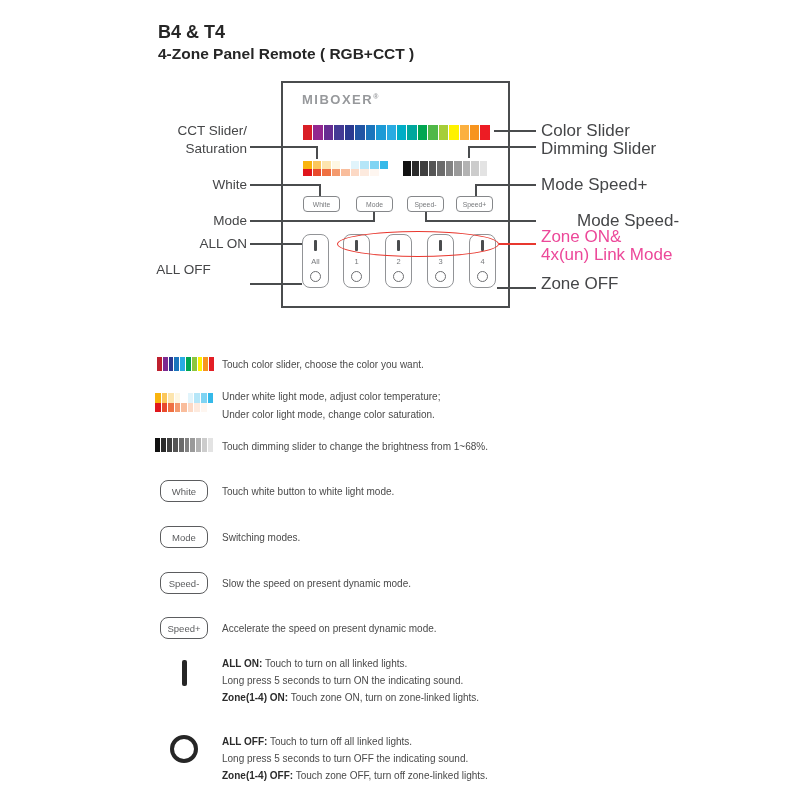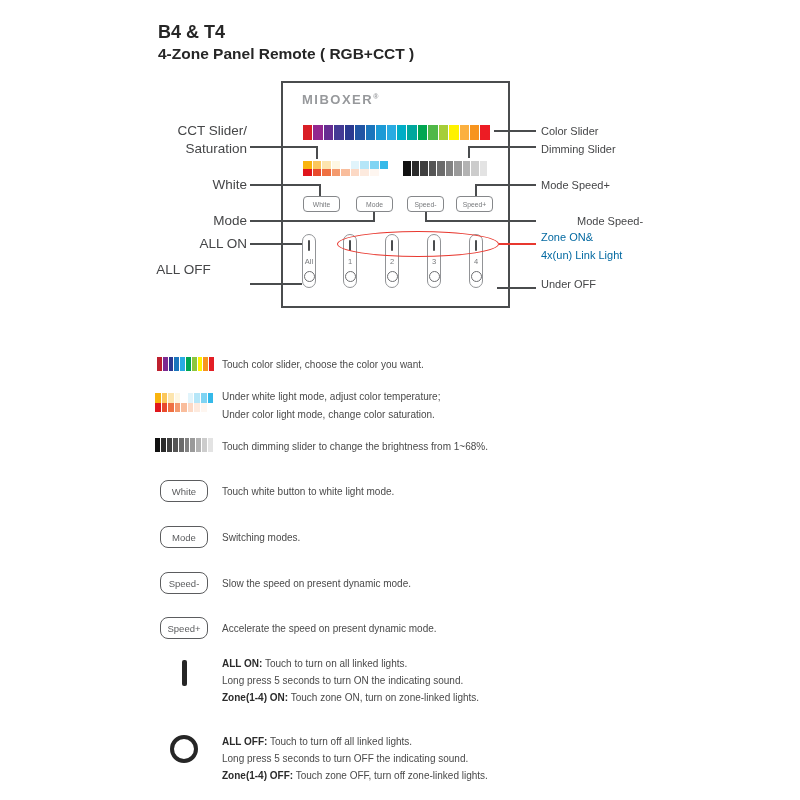--- a/index.html
+++ b/index.html
@@ -19,38 +19,38 @@
   .slider { position:absolute; display:flex; gap:1px; background:#fff; }
   .slider .seg { flex:1 1 auto; }
   #color-slider { left:303px; top:125px; width:187px; height:15px; }
   #cct-top    { left:303px; top:161px; width:85px; height:8px; }
   #cct-bottom { left:303px; top:169px; width:85px; height:7px; }
   #dim-slider { left:403px; top:161px; width:84px; height:15px; }
 
   .pbtn { position:absolute; top:196px; width:37px; height:16px; border:1px solid #85878a; border-radius:4px;
           font-size:6.8px; color:#77797c; display:flex; align-items:center; justify-content:center; background:#fff; }
 
-  .zone { position:absolute; top:234px; width:14px; height:54px; border:1.5px solid #929497; border-radius:8px;
+  .zone { position:absolute; top:234px; width:27px; height:54px; border:1.5px solid #929497; border-radius:8px;
           background:#fff; display:flex; flex-direction:column; align-items:center; justify-content:space-between; padding:5px 0 5px 0; }
   .zone .ibar { width:2.5px; height:11px; background:#4a4c4e; border-radius:1px; }
   .zone .zlabel { font-size:7.5px; color:#77797c; }
   .zone .ocirc { width:11px; height:11px; border:1.5px solid #6d6e71; border-radius:50%; }
 
   .ellipse-red { position:absolute; left:337px; top:231px; width:162px; height:26px; border:1.7px solid #e8382f; border-radius:50%; background:transparent; }
 
   
   .hline, .vline { position:absolute; background:#4a4c4e; }
   .hline { height:1.5px; }
   .vline { width:1.5px; }
   .red-line { background:#e8382f; }
 
   
   .lbl-left  { position:absolute; left:120px; width:127px; text-align:right; font-size:13.5px; color:#454648; line-height:18px; }
-  .lbl-right { position:absolute; left:541px; font-size:11px; color:#454648; line-height:18px; }
-  .red-text { color:#0369a1; }
+  .lbl-right { position:absolute; left:541px; font-size:17px; color:#454648; line-height:18px; }
+  .red-text { color:#ec4899; }
 
   
   .mini-slider { position:absolute; display:flex; gap:1px; }
   .mini-slider .seg { flex:1 1 auto; }
   .legend-text { position:absolute; left:222px; font-size:10px; color:#4a4a4a; line-height:18px; }
   .legend-pill { position:absolute; left:160px; width:48px; height:22px; border:1.4px solid #5b5c5e; border-radius:8px;
                  background:#fff; display:flex; align-items:center; justify-content:center; font-size:9.5px; color:#5b5c5e; }
   .legend-ibar { position:absolute; left:182px; top:660px; width:5px; height:26px; background:#262626; border-radius:2px; }
   .legend-ocirc { position:absolute; left:170px; top:735px; width:28px; height:28px; border:4px solid #262626; border-radius:50%; }
   .bold { font-weight:bold; color:#2b2b2b; }
@@ -183,23 +183,23 @@
   <div class="lbl-left" style="top:212px;">Mode</div>
   <div class="lbl-left" style="top:235px;">ALL ON</div>
   <div class="lbl-left" style="top:261px;text-align:center;">ALL OFF</div>
 
   <div class="lbl-right" style="top:122px;">Color Slider</div>
   <div class="lbl-right" style="top:140px;">Dimming Slider</div>
   <div class="lbl-right" style="top:176px;">Mode Speed+</div>
   <div class="lbl-right" style="top:212px;margin-left:36px;">Mode Speed-</div>
   <div class="lbl-right red-text" style="top:228px;">
     <div>Zone ON&amp;</div>
-    <div>4x(un) Link Light</div>
-  </div>
-  <div class="lbl-right" style="top:275px;">Under OFF</div>
+    <div>4x(un) Link Mode</div>
+  </div>
+  <div class="lbl-right" style="top:275px;">Zone OFF</div>
 
   <div class="mini-slider" style="left:157px; top:357px; width:57px; height:14px;">
       <div class="seg" style="background: rgb(190, 32, 46);"></div>
       <div class="seg" style="background: rgb(124, 42, 144);"></div>
       <div class="seg" style="background: rgb(43, 57, 144);"></div>
       <div class="seg" style="background: rgb(27, 117, 188);"></div>
       <div class="seg" style="background: rgb(41, 171, 226);"></div>
       <div class="seg" style="background: rgb(0, 166, 81);"></div>
       <div class="seg" style="background: rgb(141, 198, 63);"></div>
       <div class="seg" style="background: rgb(255, 242, 0);"></div>

